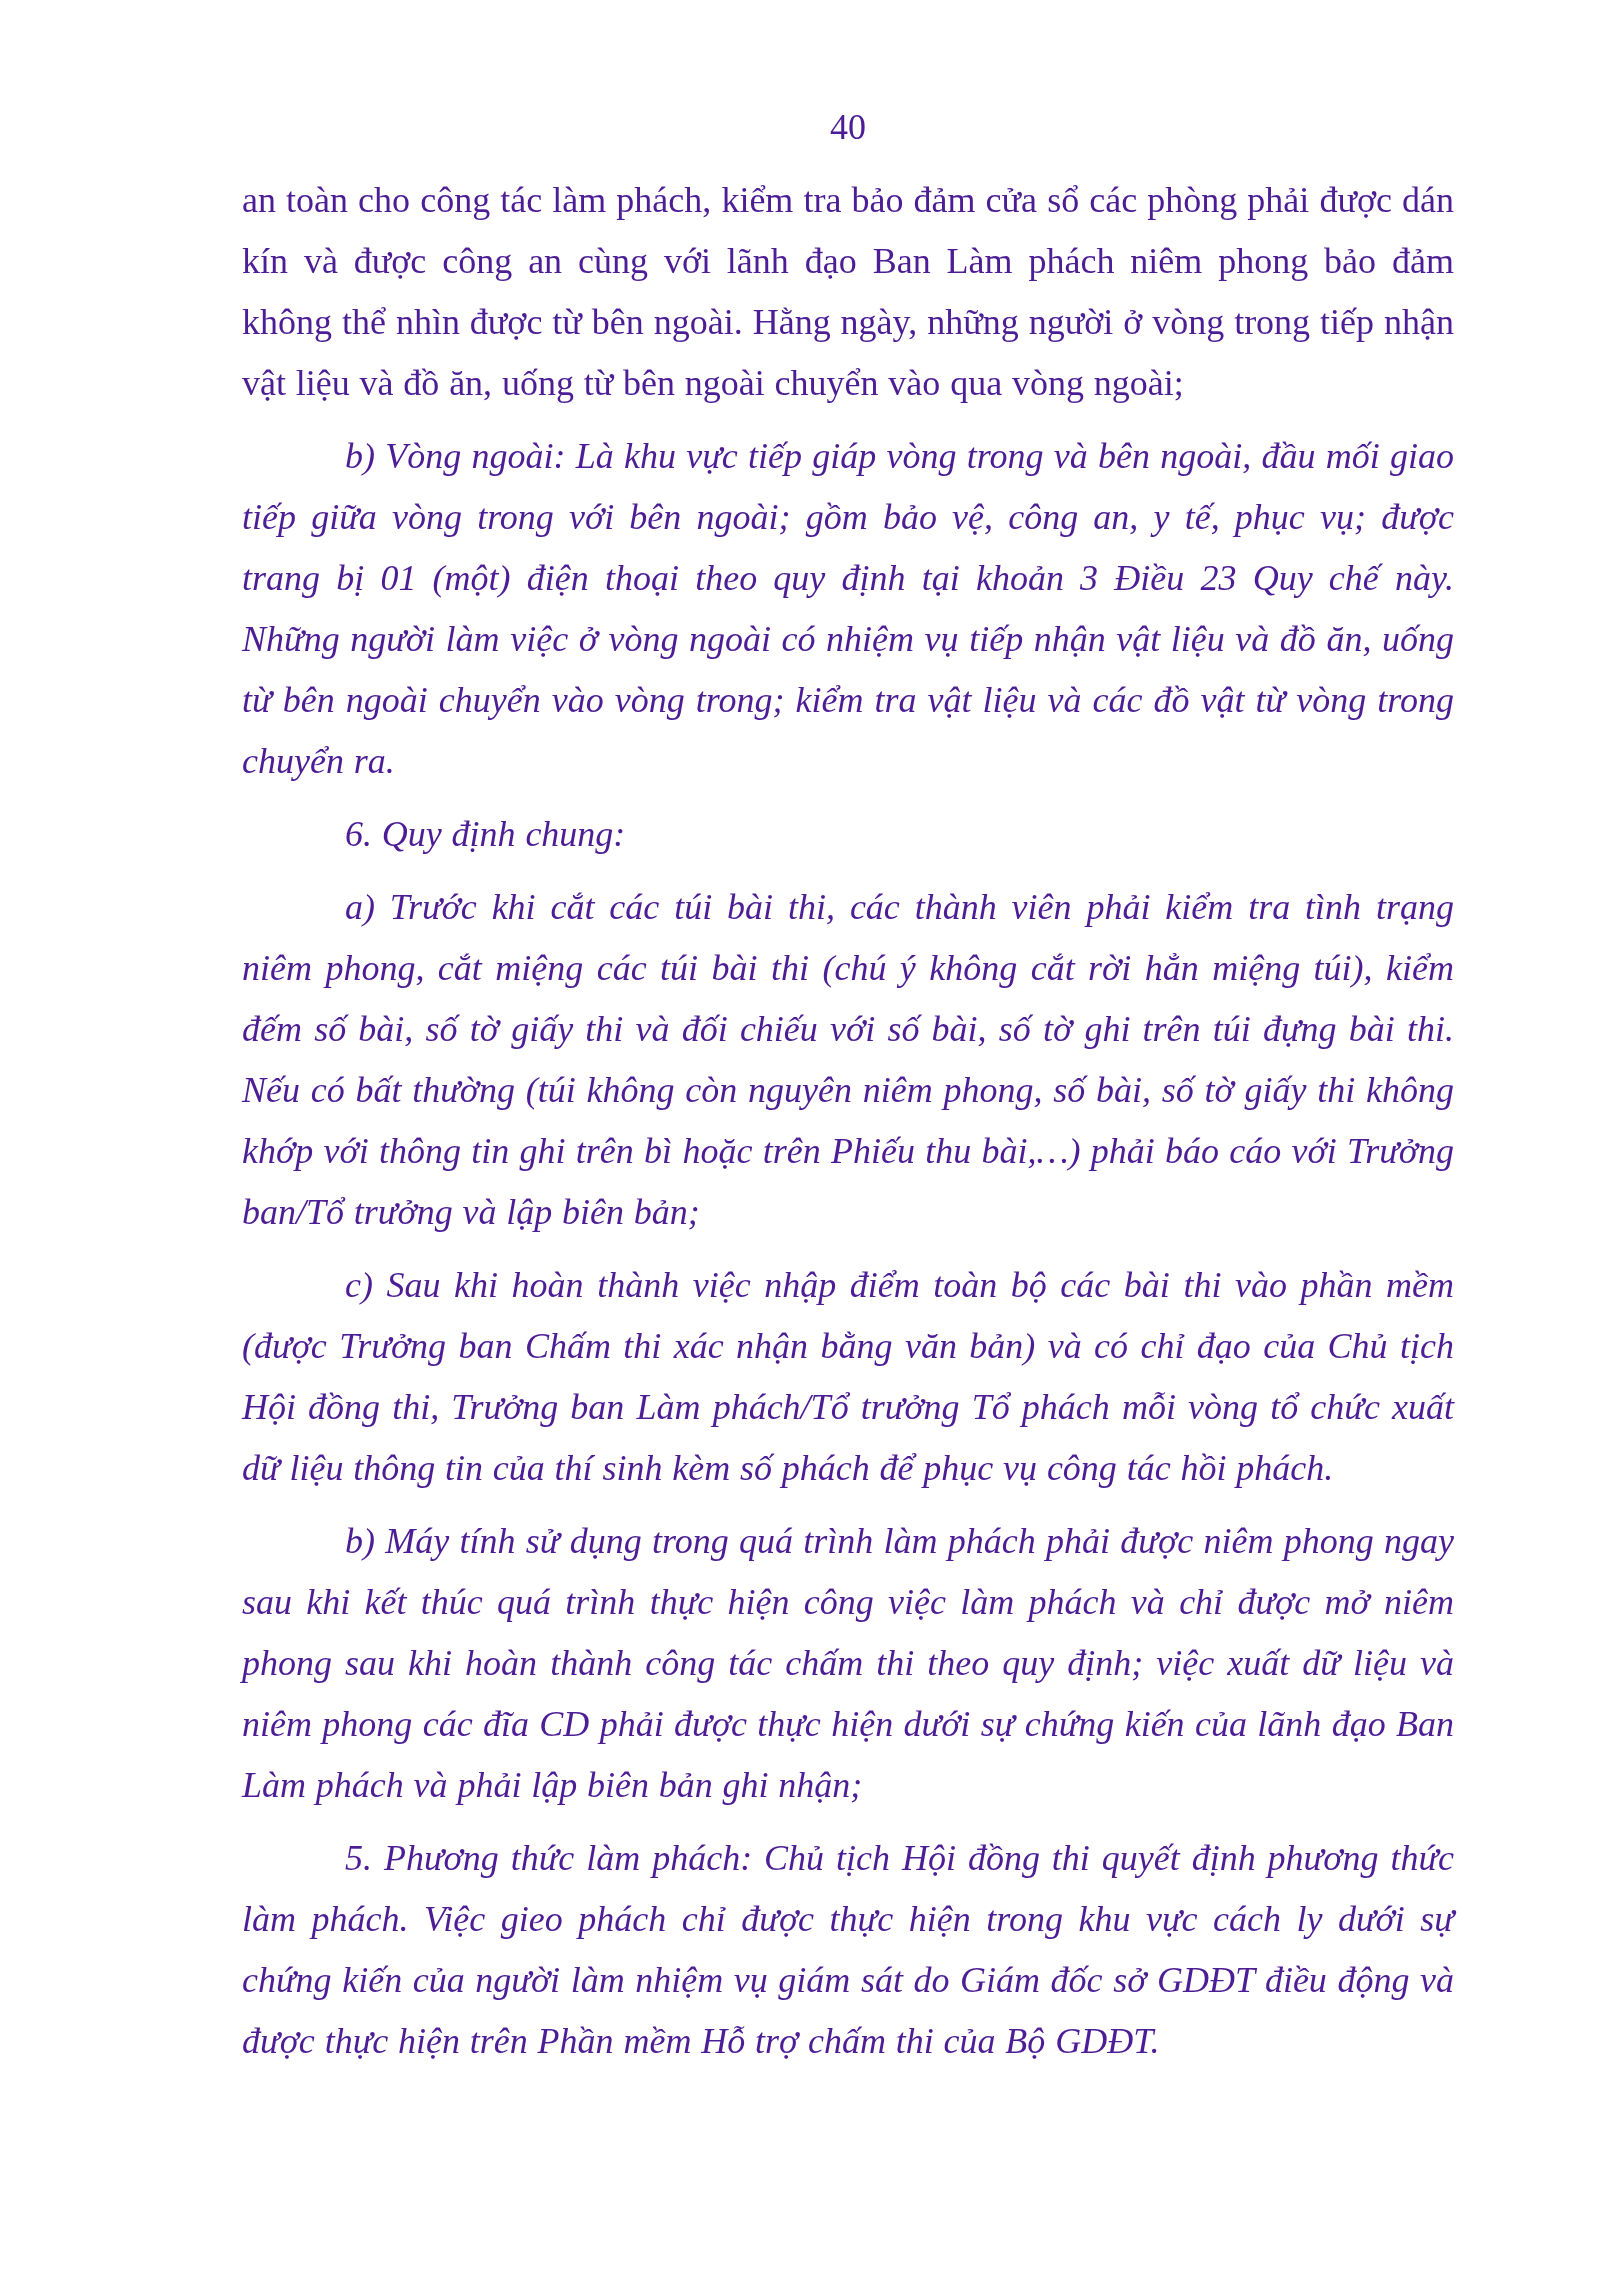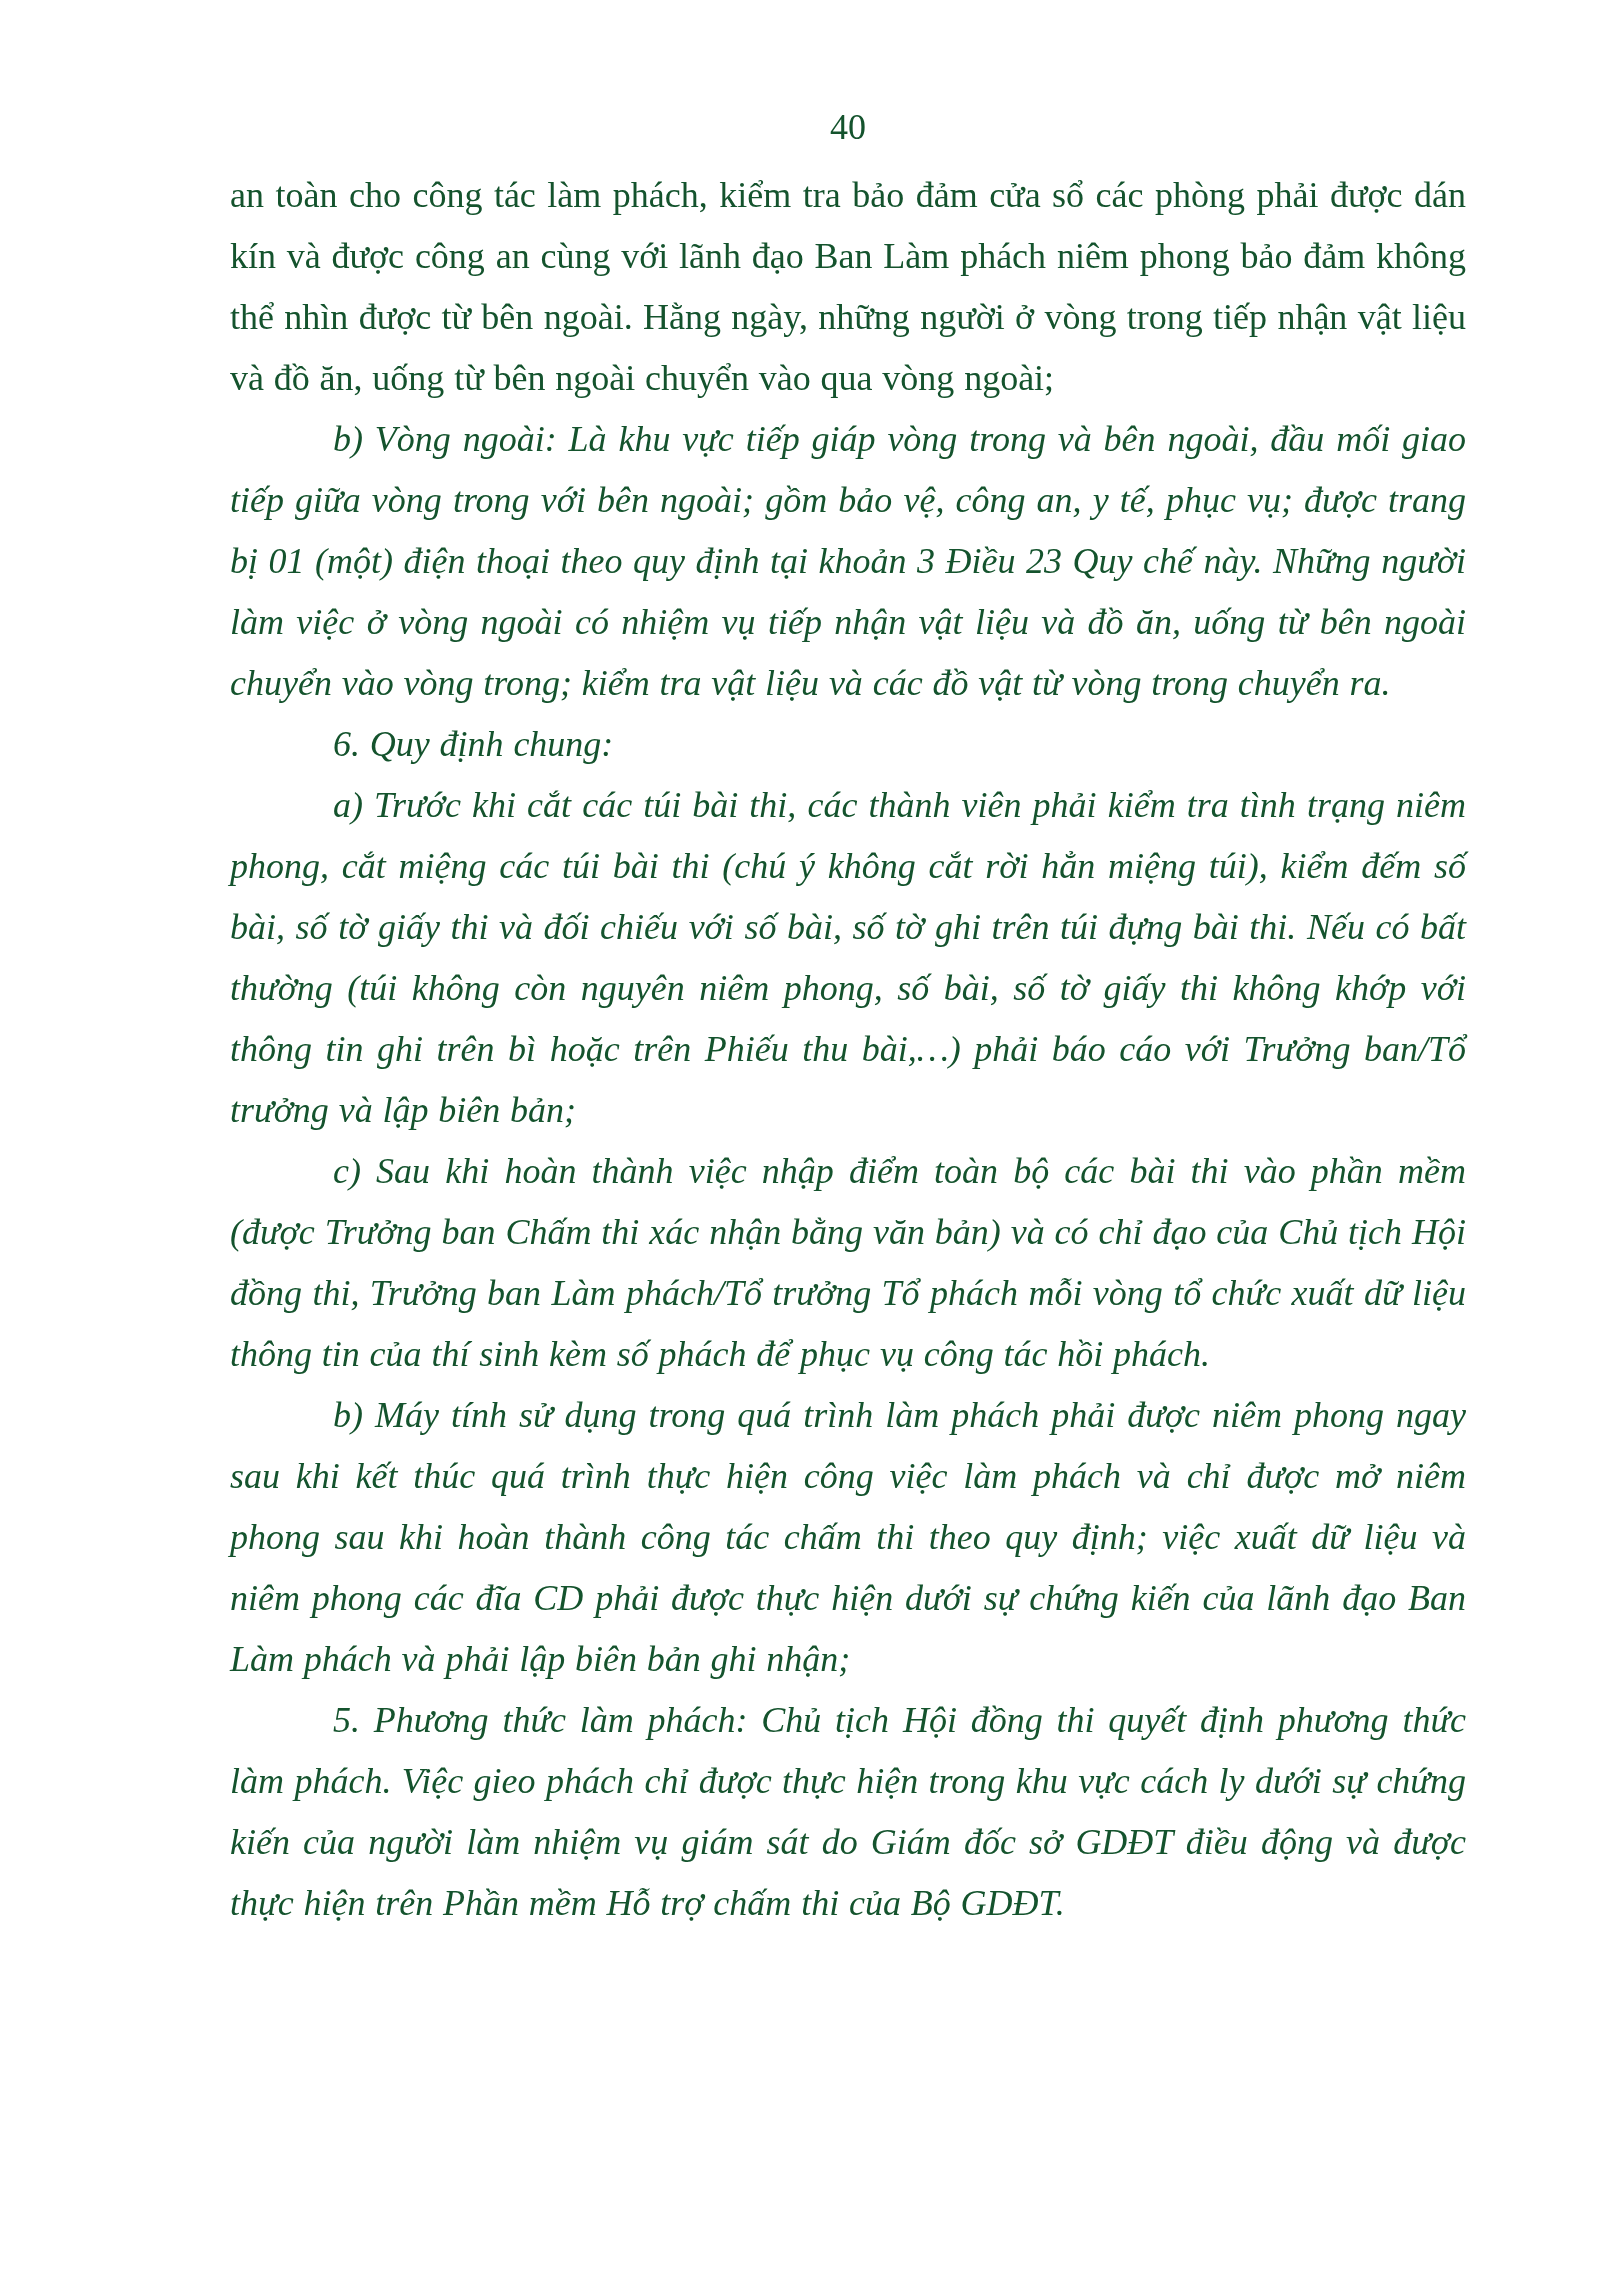--- a/index.html
+++ b/index.html
@@ -5,35 +5,35 @@
   html, body {
     margin: 0;
     padding: 0;
     background: #ffffff;
   }
   .page {
     position: relative;
     width: 1623px;
     height: 2295px;
     background: #ffffff;
-    color: #14532d;
+    color: #4c1d95;
     font-family: "Liberation Serif", "DejaVu Serif", serif;
     font-size: 36px;
     line-height: 61px;
     box-sizing: border-box;
     padding: 97px 157px 0 230px;
     overflow: hidden;
   }
   .page-number {
     text-align: center;
     line-height: 61px;
     margin: 0 0 6.5px 0;
   }
   .content p {
-    margin: 0;
+    margin: 12px;
     padding: 0;
     text-align: justify;
     word-spacing: 0.8px;
   }
   .content p.indent {
     text-indent: 103px;
     font-style: italic;
   }
 </style>
 </head>

